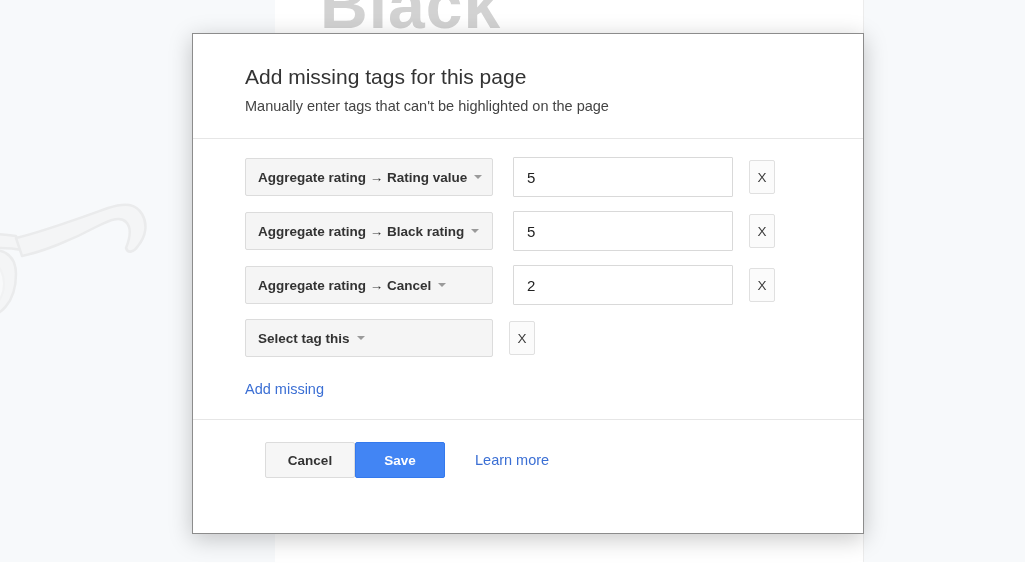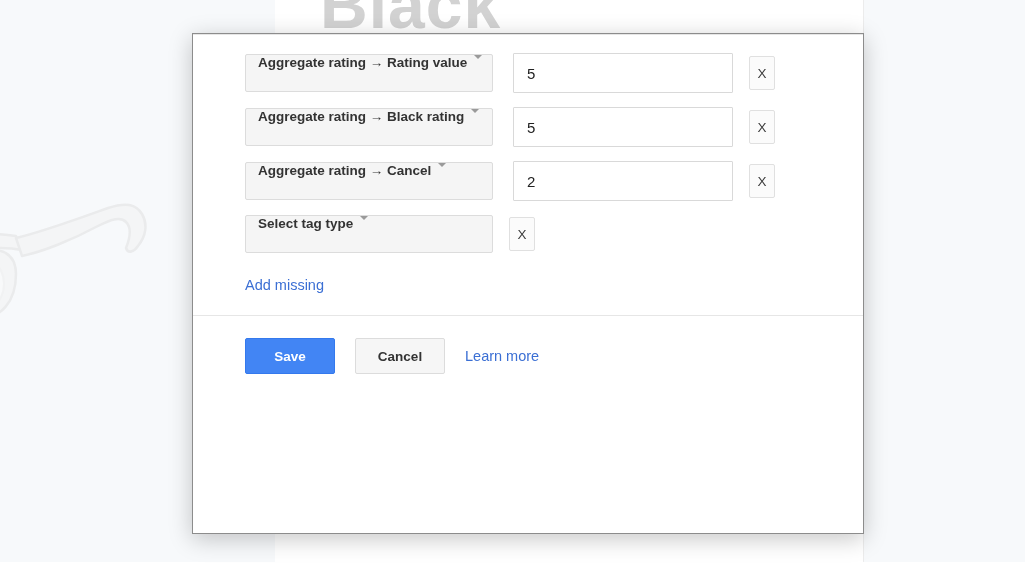--- a/index.html
+++ b/index.html
@@ -62,21 +62,21 @@
 
   .modal-body { padding: 18px 52px 0 52px; }
 
   .tag-row { display: flex; align-items: center; margin-bottom: 14px; }
 
   .tag-select {
     width: 248px; height: 38px;
     background: #f5f5f5;
     border: 1px solid #dcdcdc;
     border-radius: 2px;
-    display: flex; align-items: flex-start;
+    display: flex; align-items: center;
     padding: 0 12px;
     font-size: 13.5px; font-weight: bold; color: #333333;
     white-space: nowrap; overflow: hidden;
     cursor: default;
   }
   .tag-select .caret {
     margin-left: 7px;
     width: 0; height: 0;
     border-left: 4px solid transparent;
     border-right: 4px solid transparent;
@@ -133,21 +133,21 @@
     border: 1px solid #3479ed;
     color: #ffffff;
   }
   .btn-cancel {
     width: 90px; margin-left: 20px;
     background: #f6f6f6;
     border: 1px solid #dcdcdc;
     color: #333333;
   }
   .learn-more {
-    margin-left: 20px;
+    margin-left: 30px;
     font-size: 14.5px; color: #3b6fd4;
     text-decoration: none; cursor: pointer;
   }
 </style>
 </head>
 <body>
 
 <div id="root">
 
   <div class="bg-canvas">
@@ -162,20 +162,24 @@
         <path d="M8 62 C6 96 18 124 44 128 C72 131 86 110 86 84 C86 70 80 62 66 60 C46 57 22 57 8 62 Z"></path>
         <path d="M86 48 C112 42 150 28 178 18 C196 12 206 14 212 24 C218 34 216 46 208 56 C204 62 198 64 196 58 C200 48 202 38 196 32 C190 26 180 30 168 36 C142 50 112 62 92 66 Z"></path>
       </g>
       <ellipse cx="44" cy="94" rx="30" ry="30" fill="#fafafa" stroke="#ededed" stroke-width="2"></ellipse>
     </svg>
   </div>
   <div class="bg-bottom-white"></div>
 
   <div class="modal">
 
+    <div class="modal-header">
+      <div class="modal-title">Add missing tags for this page</div>
+      <div class="modal-subtitle">Manually enter tags that can't be highlighted on the page</div>
+    </div>
 
     <div class="divider"></div>
 
     <div class="modal-body">
 
       <div class="tag-row">
         <div class="tag-select">
           <span>Aggregate rating → Rating value</span>
           <span class="caret"></span>
         </div>
@@ -202,33 +206,33 @@
           <span class="caret"></span>
         </div>
         <input class="tag-input" type="text" value="2" style="">
         <div class="tag-remove">
           <span>X</span>
         </div>
       </div>
 
       <div class="tag-row">
         <div class="tag-select">
-          <span>Select tag type</span>
+          <span>Select tag this</span>
           <span class="caret"></span>
         </div>
         <div class="tag-remove">
           <span>X</span>
         </div>
       </div>
 
       <a class="add-another">Add missing</a>
     </div>
 
     <div class="divider"></div>
 
     <div class="modal-footer">
+      <div class="btn btn-cancel">Cancel</div>
       <div class="btn btn-save">Save</div>
-      <div class="btn btn-cancel">Cancel</div>
       <a class="learn-more">Learn more</a>
     </div>
 
   </div>
 </div>
 
 </body></html>

